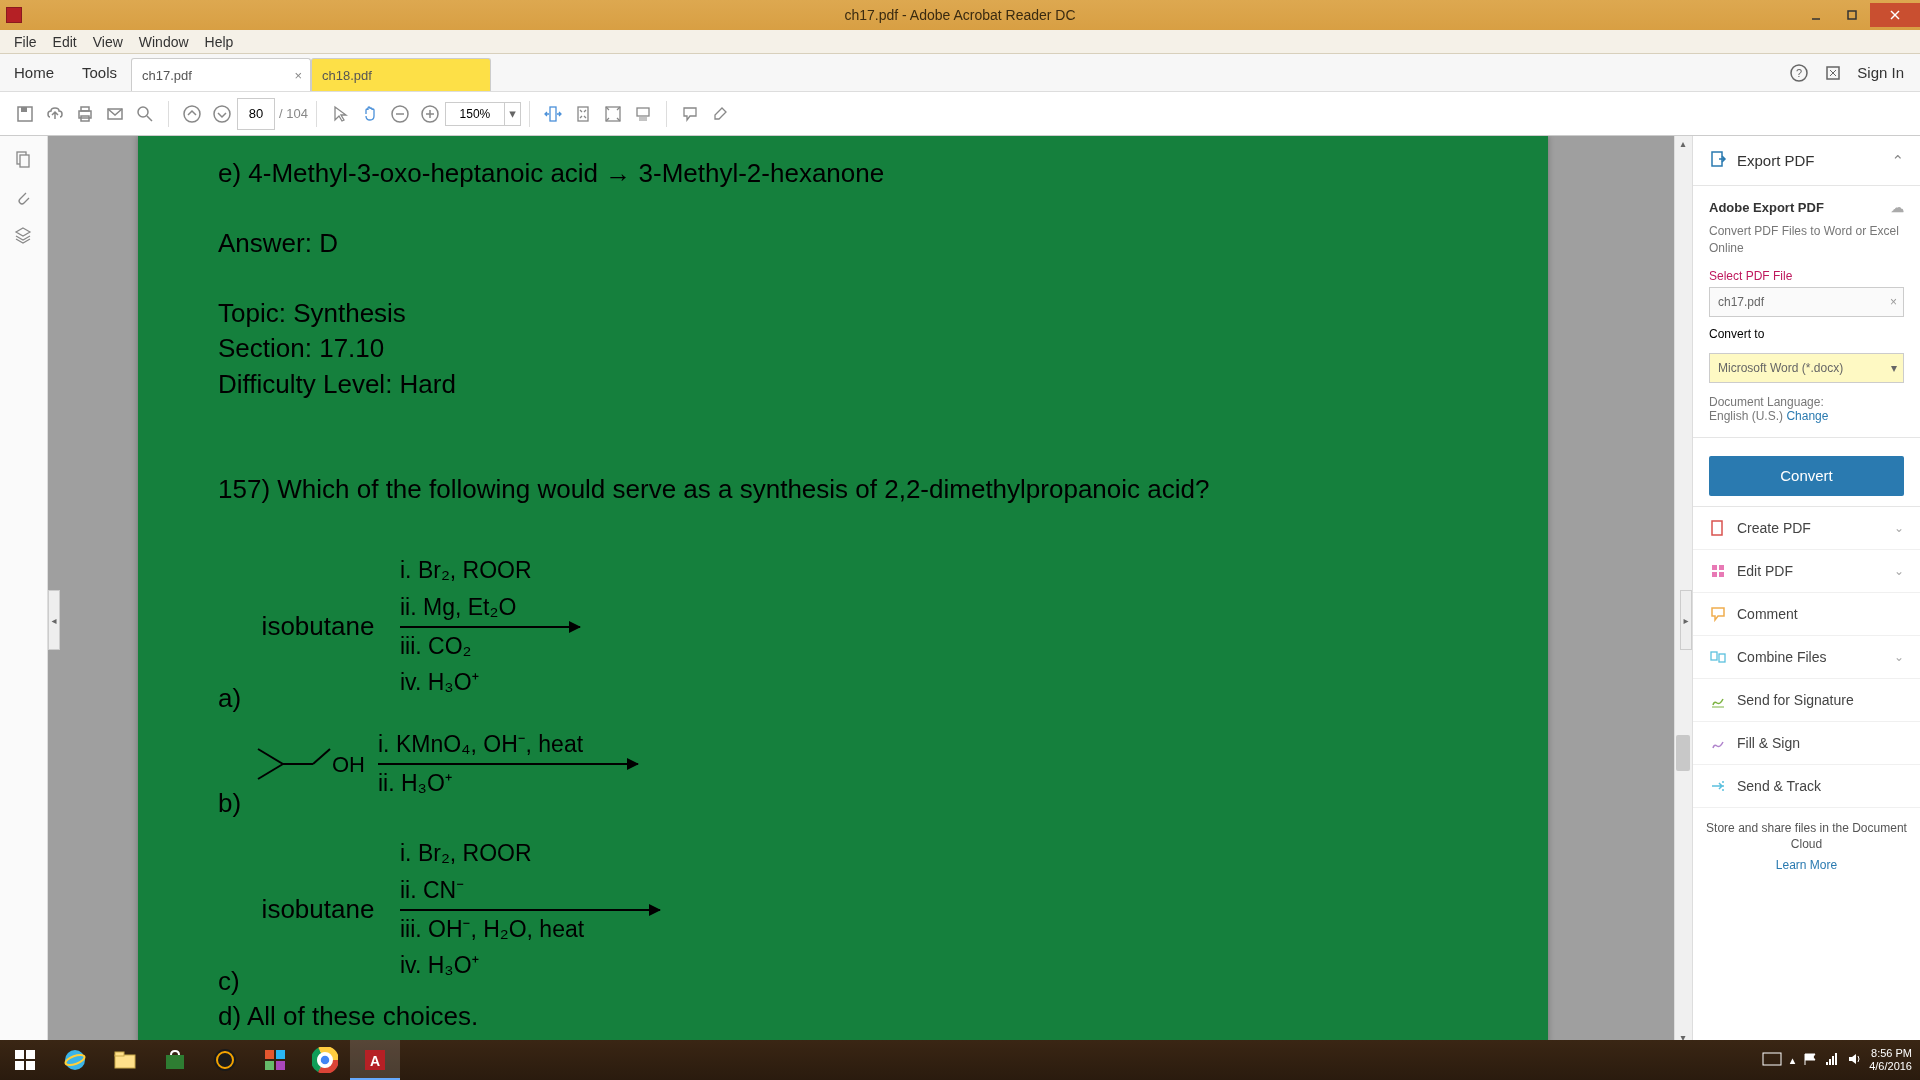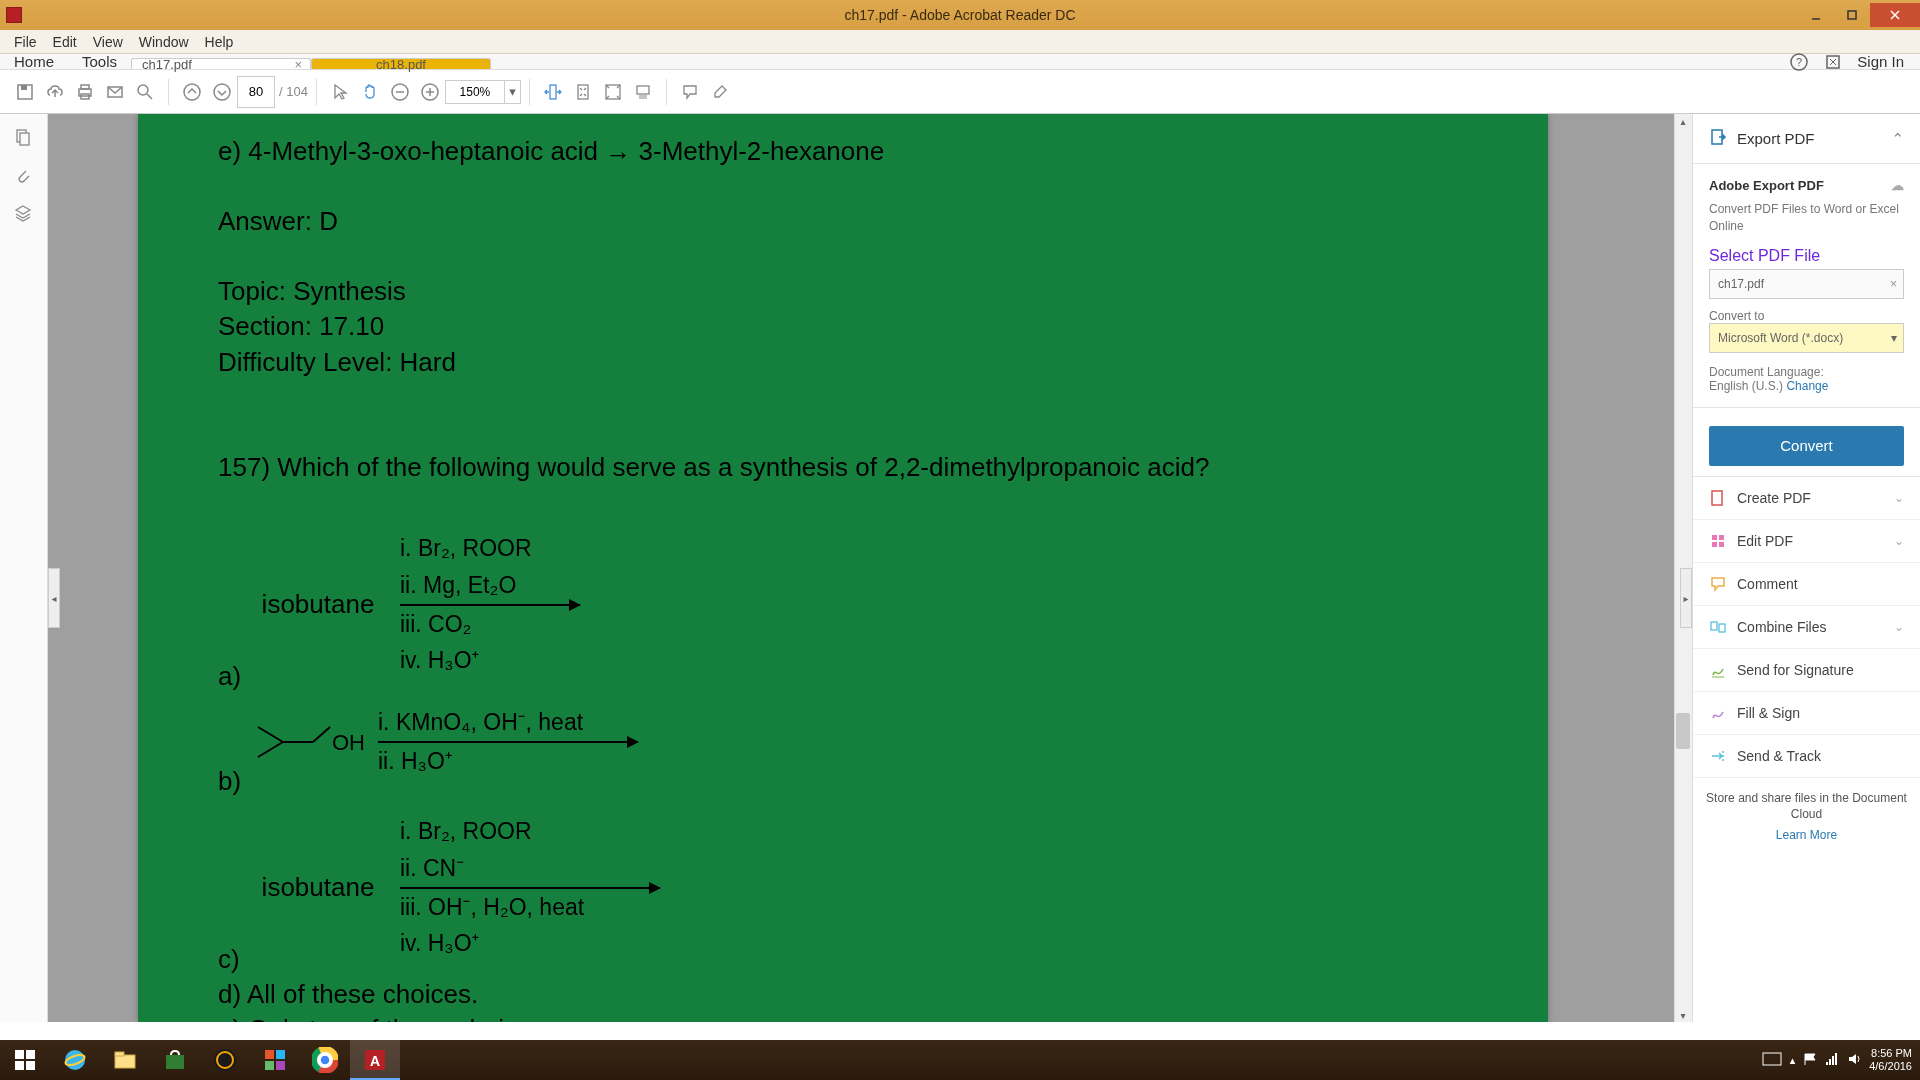--- a/index.html
+++ b/index.html
@@ -12,24 +12,24 @@
 .win-btns { position: absolute; right: 0; display: flex; }
 .win-btn { width: 36px; height: 24px; display: flex; align-items: center; justify-content: center; }
 .win-btn.close { background: #c94f30; color: #fff; width: 50px; }
 .win-btn svg { width: 12px; height: 12px; }
 
 
 .menubar { height: 24px; background: #f5f1e8; border-bottom: 1px solid #d8d0bc; display: flex; align-items: center; padding-left: 6px; }
 .menubar span { padding: 0 8px; font-size: 14px; color: #333; }
 
 
-.tabbar { height: 16px; background: #f7f7f7; border-bottom: 1px solid #ddd; display: flex; align-items: stretch; }
+.tabbar { height: 38px; background: #f7f7f7; border-bottom: 1px solid #ddd; display: flex; align-items: stretch; }
 .tabbar .home, .tabbar .tools { padding: 0 14px; display: flex; align-items: center; font-size: 15px; color: #333; }
 .doctab { width: 180px; border: 1px solid #ccc; border-bottom: none; margin-top: 4px; background: #fff; display: flex; align-items: center; padding: 0 10px; font-size: 13px; color: #555; position: relative; border-radius: 3px 3px 0 0; }
-.doctab.inactive { background: #eab308; justify-content: center; }
+.doctab.inactive { background: #fde047; }
 .doctab .x { position: absolute; right: 8px; color: #888; }
 .tabbar .right { margin-left: auto; display: flex; align-items: center; gap: 14px; padding-right: 16px; }
 .tabbar .right .ic { width: 20px; height: 20px; color: #666; display:flex; align-items:center; justify-content:center;}
 .signin { font-size: 15px; color: #333; }
 
 
 .toolbar { height: 44px; border-bottom: 1px solid #ccc; display: flex; align-items: center; padding: 0 10px; gap: 0; }
 .toolbar .sep { width: 1px; height: 26px; background: #ddd; margin: 0 8px; }
 .tb-btn { width: 30px; height: 30px; display: flex; align-items: center; justify-content: center; color: #555; border-radius: 3px; }
 .page-input { width: 38px; height: 32px; border: 1px solid #ccc; text-align: center; font-size: 13px; }
@@ -52,22 +52,22 @@
 .scroll-arrow { position:absolute; right:2px; width:14px; height:14px; color:#666; display:flex; align-items:center; justify-content:center; font-size:10px;}
 
 
 .rightpanel { width: 228px; border-left: 1px solid #ddd; background: #fff; display: flex; flex-direction: column; }
 .rp-header { padding: 14px 16px; border-bottom: 1px solid #e5e5e5; display: flex; align-items: center; gap: 10px; font-size: 15px; color: #333; }
 .rp-header .chev { margin-left: auto; color: #888; }
 .rp-body { padding: 14px 16px; border-bottom: 1px solid #e5e5e5; font-size: 12px; color: #555; }
 .rp-body h4 { font-size: 13px; color: #333; font-weight: 600; margin-bottom: 8px; display:flex; align-items:center;}
 .rp-body h4 .cloud { margin-left:auto; color:#aaa;}
 .rp-body .sub { font-size: 12px; color: #777; margin-bottom: 12px; line-height:1.4;}
-.rp-body .lbl { font-size: 16px; color: #6d28d9; margin-bottom: 4px; }
-.rp-body .lbl2 { font-size: 12px; color: #737373; margin-bottom: 0; margin-top:10px;}
+.rp-body .lbl { font-size: 12px; color: #be185d; margin-bottom: 4px; }
+.rp-body .lbl2 { font-size: 12px; color: #000000; margin-bottom: 12px; margin-top:10px;}
 .file-box { height: 30px; border: 1px solid #ccc; display: flex; align-items: center; padding: 0 8px; font-size: 12px; color: #666; position:relative; background:#fafafa;}
 .file-box .x { position:absolute; right:6px; color:#999;}
 .sel-box { height: 30px; border: 1px solid #ccc; display: flex; align-items: center; padding: 0 8px; font-size: 12px; color: #666; position:relative; background:#fef9c3;}
 .sel-box .caret { position:absolute; right:6px; color:#666;}
 .lang { font-size:12px; color:#777; margin-top:12px;}
 .lang a { color:#2a7ab0; text-decoration:none;}
 .convert-btn { margin: 18px 16px 10px; height: 40px; background: #2a7ab0; color: #fff; display: flex; align-items: center; justify-content: center; font-size: 15px; border-radius: 2px; }
 .tools-list { border-top: 1px solid #e5e5e5; }
 .tool-item { padding: 12px 16px; display: flex; align-items: center; gap: 10px; font-size: 14px; color: #444; border-bottom: 1px solid #f0f0f0; }
 .tool-item .chev { margin-left: auto; color: #aaa; font-size: 12px; }

